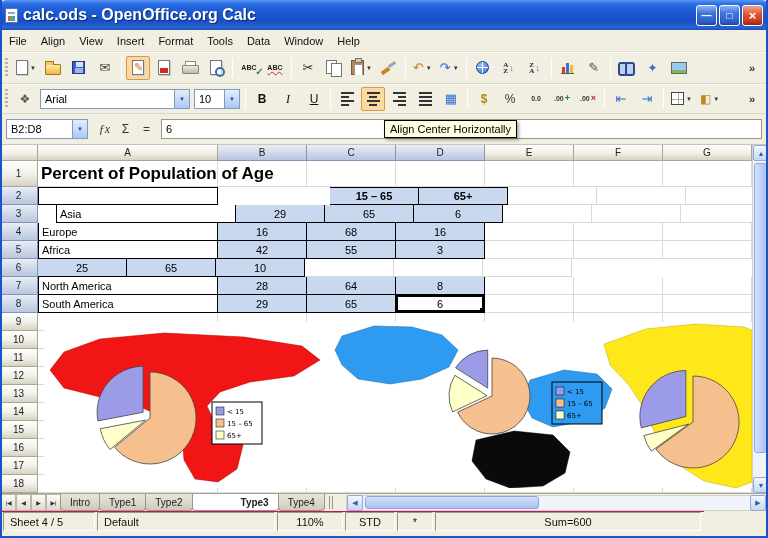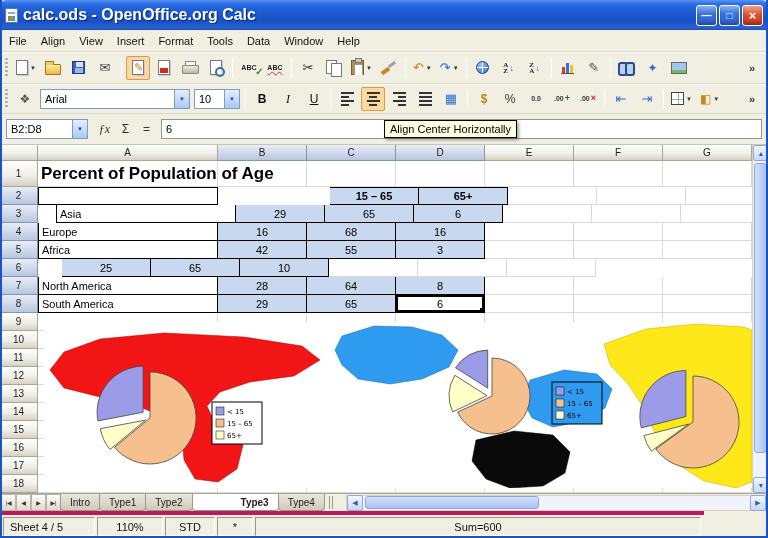--- a/index.html
+++ b/index.html
@@ -164,21 +164,21 @@
   .tab.active{background:#fff;font-weight:bold;position:relative;z-index:2;padding-left:48px;}
   .tsplit{width:5px;margin:2px 4px;background:repeating-linear-gradient(90deg,#9A9784 0 1px,transparent 1px 3px);flex:none;}
   .hscroll{flex:1;display:flex;align-items:center;height:16px;align-self:center;margin-left:8px;
     background:#F0F3FA;border:1px solid #D5D1C5;}
   .htrack{flex:1;position:relative;height:14px;}
   .h-thumb{position:absolute;left:2px;top:0;width:45%;height:13px;border-radius:3px;
     background:linear-gradient(180deg,#D3E0FB,#A9C2F2);border:1px solid #8FA8DC;}
 
   
   .statusbar{position:absolute;left:0;top:511px;width:704px;height:27px;background:#F1EFE2;
-    display:flex;align-items:center;padding:0 3px;font-size:11px;gap:2px;border-top:4px solid #be185d;}
+    display:flex;padding:0 3px;font-size:11px;gap:2px;border-top:1px solid #be185d;}
   .sb-seg{height:19px;border:1px solid;border-color:#9C9883 #FFFFFF #FFFFFF #9C9883;
     display:flex;align-items:center;padding:0 6px;color:#111;flex:none;}
   .sb-seg.ctr{justify-content:center;}
   .sb-seg.fill{flex:1;justify-content:center;}
 </style>
 </head>
 <body>
 
 <div class="window">
 
@@ -510,21 +510,21 @@
         <div class="g-cell tbl tl" style="width: 180px;">Africa</div>
         <div class="g-cell tbl sel ctr" style="width: 89px;">42</div>
         <div class="g-cell tbl sel ctr" style="width: 89px;">55</div>
         <div class="g-cell tbl sel ctr" style="width: 89px;">3</div>
         <div class="g-cell" style="width: 89px;"></div>
         <div class="g-cell" style="width: 89px;"></div>
         <div class="g-cell" style="width: 89px;"></div>
       </div>
       <div class="g-row" style="height: 18px;">
         <div class="g-rh hl">6</div>
-        <div class="g-cell tbl sel ctr" style="width: 89px; margin-left: 24px;">25</div>
+        <div class="g-cell tbl sel ctr" style="width: 89px;">25</div>
         <div class="g-cell tbl sel ctr" style="width: 89px;">65</div>
         <div class="g-cell tbl sel ctr" style="width: 89px;">10</div>
         <div class="g-cell" style="width: 89px;"></div>
         <div class="g-cell" style="width: 89px;"></div>
         <div class="g-cell" style="width: 89px;"></div>
       </div>
       <div class="g-row" style="height: 18px;">
         <div class="g-rh hl">7</div>
         <div class="g-cell tbl tl" style="width: 180px;">North America</div>
         <div class="g-cell tbl sel ctr" style="width: 89px;">28</div>
@@ -669,20 +669,21 @@
         <span class="sb-btn">◀</span>
         <div class="htrack">
           <div class="h-thumb"></div>
         </div>
         <span class="sb-btn">▶</span>
       </div>
     </div>
 
   <div class="statusbar">
     <div class="sb-seg" style="width:92px">Sheet 4 / 5</div>
+    <div class="sb-seg" style="width:178px">Default</div>
     <div class="sb-seg ctr" style="width:66px">110%</div>
     <div class="sb-seg ctr" style="width:50px">STD</div>
     <div class="sb-seg ctr" style="width:36px">*</div>
     <div class="sb-seg fill">Sum=600</div>
   </div>
 
   <div class="tooltip">Align Center Horizontally</div>
 
 </div>
 

